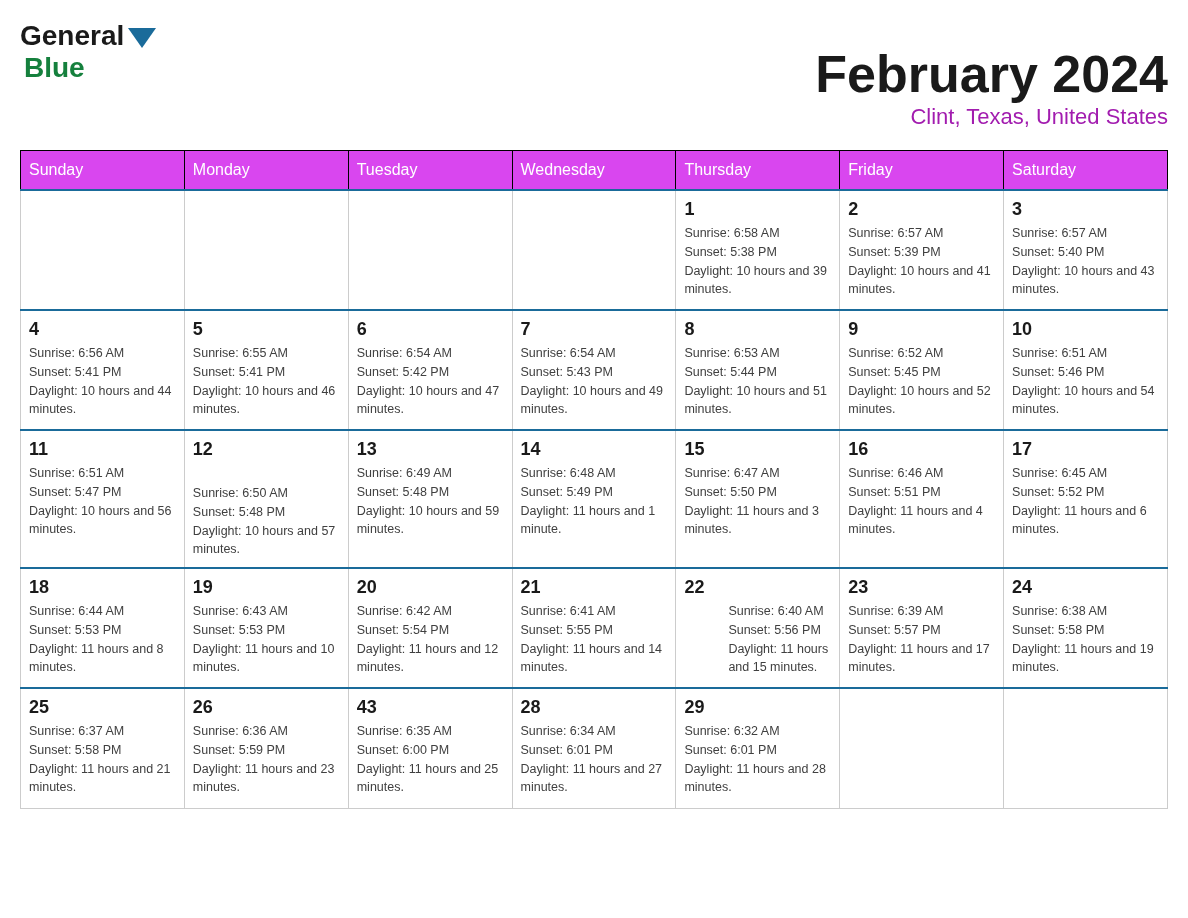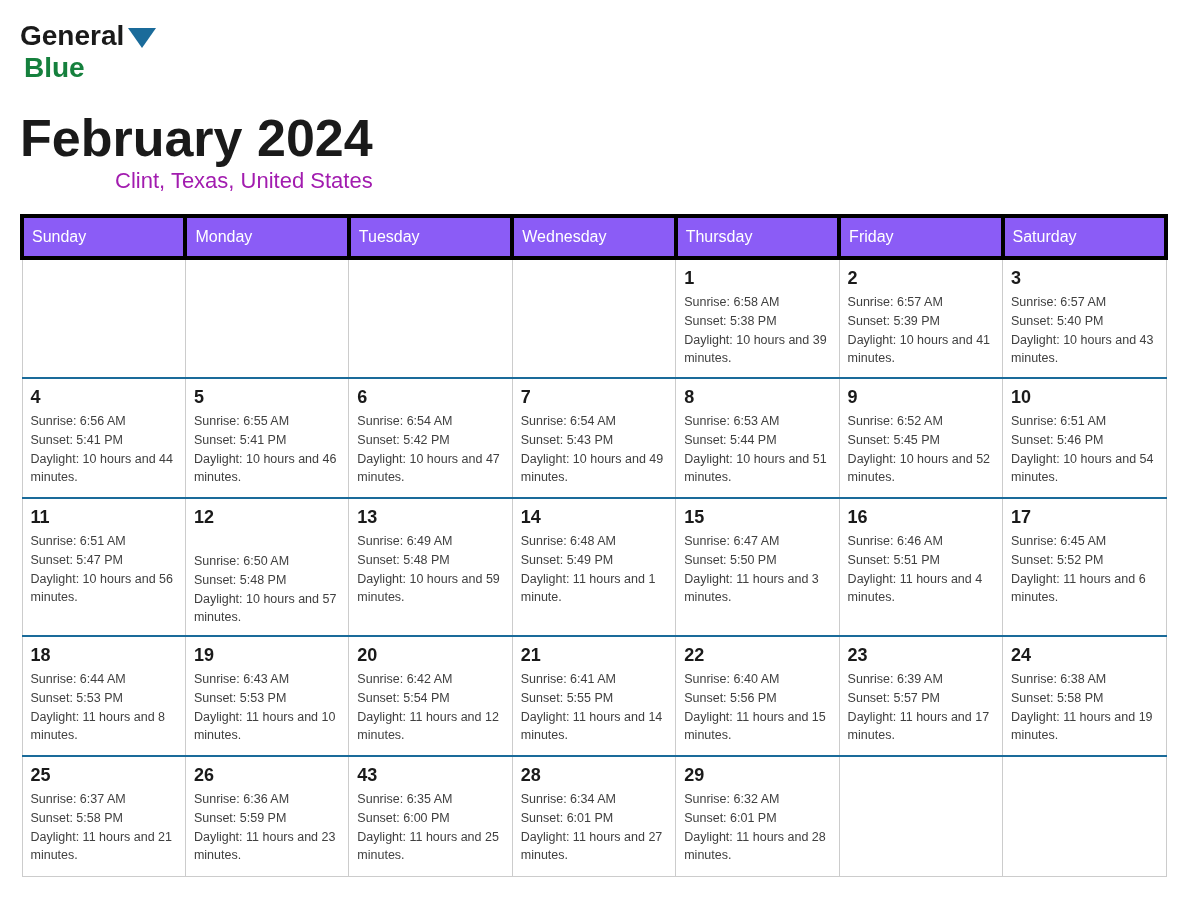--- a/index.html
+++ b/index.html
@@ -5,23 +5,23 @@
     * { box-sizing: border-box; margin: 0; padding: 0; }
     body {
       font-family: Arial, sans-serif;
       background: #fff;
       padding: 20px;
       width: 1188px;
       min-height: 918px;
     }
     .header {
       display: flex;
+      justify-content: space-between;
       align-items: flex-start;
       margin-bottom: 20px;
-      flex-direction: column;
     }
     .logo {
       display: flex;
       flex-direction: column;
     }
     .logo-top {
       display: flex;
       align-items: center;
     }
     .logo-general {
@@ -56,27 +56,27 @@
     }
     .location {
       font-size: 22px;
       color: #a21caf;
     }
     .calendar {
       width: 100%;
       border-collapse: collapse;
     }
     .calendar th {
-      background-color: #8b5cf6;
+      background-color: #d946ef;
       color: #fff;
       padding: 10px 8px;
       text-align: left;
       font-size: 16px;
       font-weight: normal;
-      border: 4px solid #000000;
+      border: 1px solid #000000;
     }
     .calendar td {
       border: 1px solid #ccc;
       vertical-align: top;
       padding: 8px;
       width: 14.28%;
       height: 120px;
     }
     .calendar td.empty {
       background: #fff;
@@ -260,21 +260,21 @@
 Daylight: 11 hours and 12 minutes.</div>
         </td>
         <td>
           <div class="day-number">21</div>
           <div class="day-info" style="white-space: pre-line;">Sunrise: 6:41 AM
 Sunset: 5:55 PM
 Daylight: 11 hours and 14 minutes.</div>
         </td>
         <td>
           <div class="day-number">22</div>
-          <div class="day-info" style="white-space: pre-line;">Sunrise: 6:40 AM
+          <div class="day-info" style="white-space: pre-line; margin-left: 44px;">Sunrise: 6:40 AM
 Sunset: 5:56 PM
 Daylight: 11 hours and 15 minutes.</div>
         </td>
         <td>
           <div class="day-number">23</div>
           <div class="day-info" style="white-space: pre-line;">Sunrise: 6:39 AM
 Sunset: 5:57 PM
 Daylight: 11 hours and 17 minutes.</div>
         </td>
         <td>

